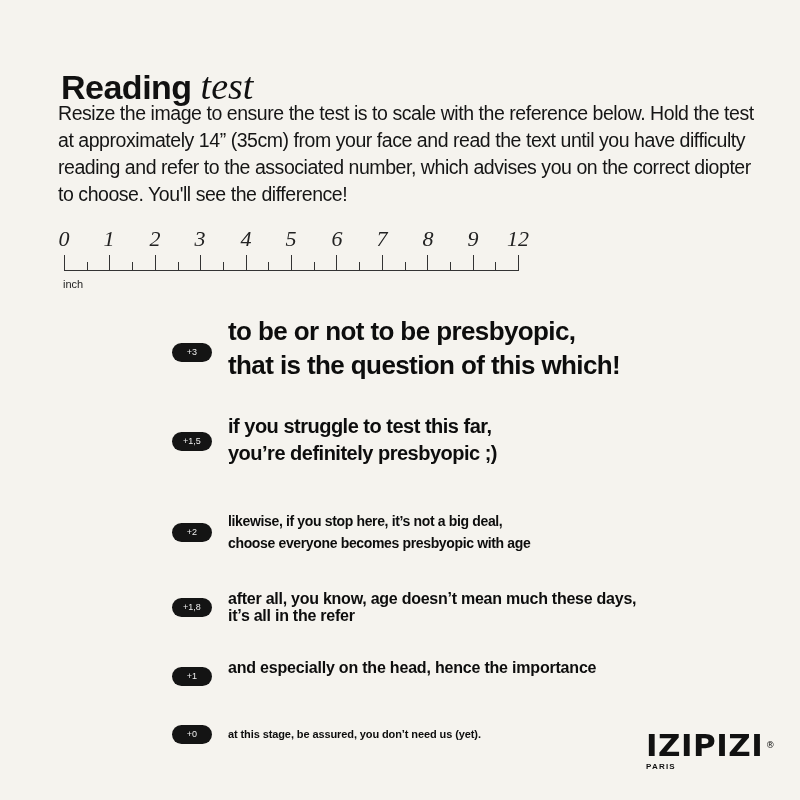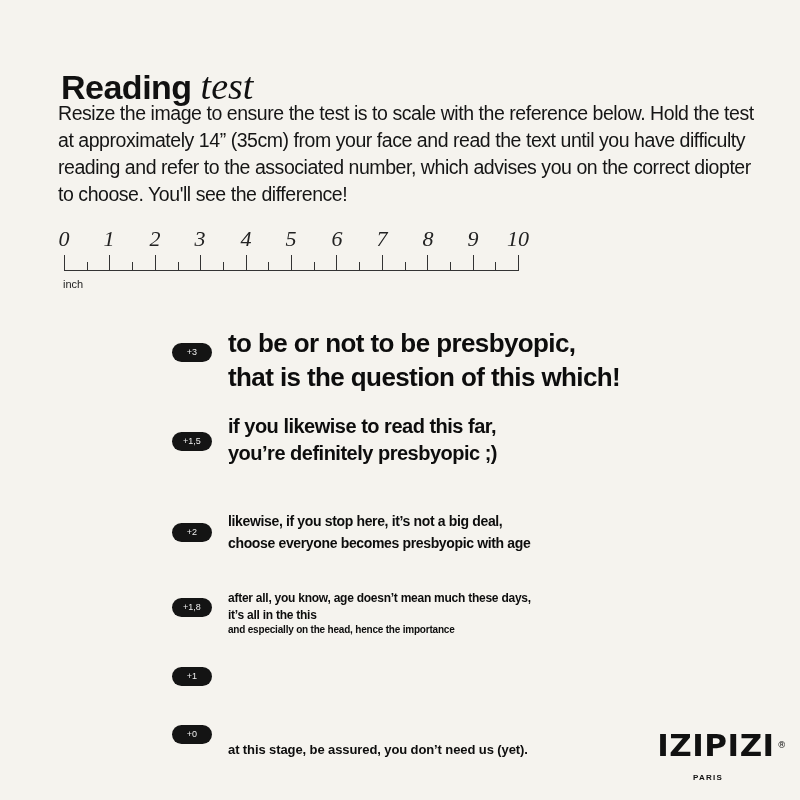--- a/index.html
+++ b/index.html
@@ -64,33 +64,33 @@
     font-size: 9px; line-height: 19px; text-align: center;
     flex: 0 0 auto;
   }
   .line-text {
     position: absolute; left: 228px;
     font-weight: 700; color: #0d0d0d;
     margin: 0;
   }
   .logo {
     position: absolute; left: 646px; top: 728px;
-    width: 140px; text-align: center;
+    width: 140px; text-align: left;
   }
   .logo .brand {
     font-family: "DejaVu Sans", sans-serif;
     font-weight: 700; font-size: 31px; letter-spacing: 0.5px;
     color: #111; line-height: 34px;
     position: relative; display: inline-block;
   }
   .logo .reg {
     position: absolute; right: -12px; top: 0px; font-size: 9px; font-weight: 400;
   }
   .logo .city {
-    font-size: 8px; font-weight: 700; letter-spacing: 1.2px; margin-top: 11px;
+    font-size: 8px; font-weight: 700; letter-spacing: 1.2px; margin-top: 0;
     color: #111; padding-right: 16px;
   }
 </style>
 </head>
 <body>
 
 <h1 class="title">
   <span class="t-bold">Reading</span>
   <span class="t-italic">test</span>
 </h1>
@@ -101,21 +101,21 @@
   <span class="num" style="left:24px">0</span>
   <span class="num" style="left:69px">1</span>
   <span class="num" style="left:115px">2</span>
   <span class="num" style="left:160px">3</span>
   <span class="num" style="left:206px">4</span>
   <span class="num" style="left:251px">5</span>
   <span class="num" style="left:297px">6</span>
   <span class="num" style="left:342px">7</span>
   <span class="num" style="left:388px">8</span>
   <span class="num" style="left:433px">9</span>
-  <span class="num" style="left:478px">10</span>
+  <span class="num" style="left:478px">12</span>
   <div class="base"></div>
   <div id="ticks">
       <div class="tick" style="left: 24px; top: 31px; height: 16px;"></div>
       <div class="tick" style="left: 46.7px; top: 38px; height: 9px;"></div>
       <div class="tick" style="left: 69.4px; top: 31px; height: 16px;"></div>
       <div class="tick" style="left: 92.1px; top: 38px; height: 9px;"></div>
       <div class="tick" style="left: 114.8px; top: 31px; height: 16px;"></div>
       <div class="tick" style="left: 137.5px; top: 38px; height: 9px;"></div>
       <div class="tick" style="left: 160.2px; top: 31px; height: 16px;"></div>
       <div class="tick" style="left: 182.9px; top: 38px; height: 9px;"></div>
@@ -132,60 +132,60 @@
       <div class="tick" style="left: 432.6px; top: 31px; height: 16px;"></div>
       <div class="tick" style="left: 455.3px; top: 38px; height: 9px;"></div>
       <div class="tick" style="left: 478px; top: 31px; height: 16px;"></div>
     </div>
   <span class="unit">inch</span>
 </div>
 
 <div class="row" style="top:343px">
   <span class="badge">+3</span>
 </div>
-<div class="line-text" style="top:326px;font-size:26px;line-height:34px;letter-spacing:-0.6px">
+<div class="line-text" style="top:314px;font-size:26px;line-height:34px;letter-spacing:-0.6px">
   <div>to be or not to be presbyopic,</div>
   <div>that is the question of this which!</div>
 </div>
 
 <div class="row" style="top:432px">
   <span class="badge">+1,5</span>
 </div>
 <div class="line-text" style="top:413px;font-size:20px;line-height:27px;letter-spacing:-0.5px">
-  <div>if you likewise to read this far,</div>
+  <div>if you struggle to test this far,</div>
   <div>you’re definitely presbyopic ;)</div>
 </div>
 
 <div class="row" style="top:523px">
   <span class="badge">+2</span>
 </div>
 <div class="line-text" style="top:510px;font-size:14px;line-height:22px;letter-spacing:-0.35px">
   <div>likewise, if you stop here, it’s not a big deal,</div>
   <div>choose everyone becomes presbyopic with age</div>
 </div>
 
 <div class="row" style="top:598px">
   <span class="badge">+1,8</span>
 </div>
-<div class="line-text" style="top:590px;font-size:12px;line-height:17px;letter-spacing:-0.25px">
+<div class="line-text" style="top:590px;font-size:16px;line-height:17px;letter-spacing:-0.25px">
   <div>after all, you know, age doesn’t mean much these days,</div>
-  <div>it’s all in the this</div>
+  <div>it’s all in the refer</div>
 </div>
 
 <div class="row" style="top:667px">
   <span class="badge">+1</span>
 </div>
-<div class="line-text" style="top:623px;font-size:10px;line-height:14px;letter-spacing:-0.2px">
+<div class="line-text" style="top:661px;font-size:16px;line-height:14px;letter-spacing:-0.2px">
   <div>and especially on the head, hence the importance</div>
 </div>
 
 <div class="row" style="top:725px">
   <span class="badge">+0</span>
 </div>
-<div class="line-text" style="top:744px;font-size:13px;line-height:12px;letter-spacing:-0.1px">
+<div class="line-text" style="top:728px;font-size:11px;line-height:12px;letter-spacing:-0.1px">
   <div>at this stage, be assured, you don’t need us (yet).</div>
 </div>
 
 <div class="logo">
   <div class="brand">
     <span>IZIPIZI</span>
     <span class="reg">®</span>
   </div>
   <div class="city">PARIS</div>
 </div>

